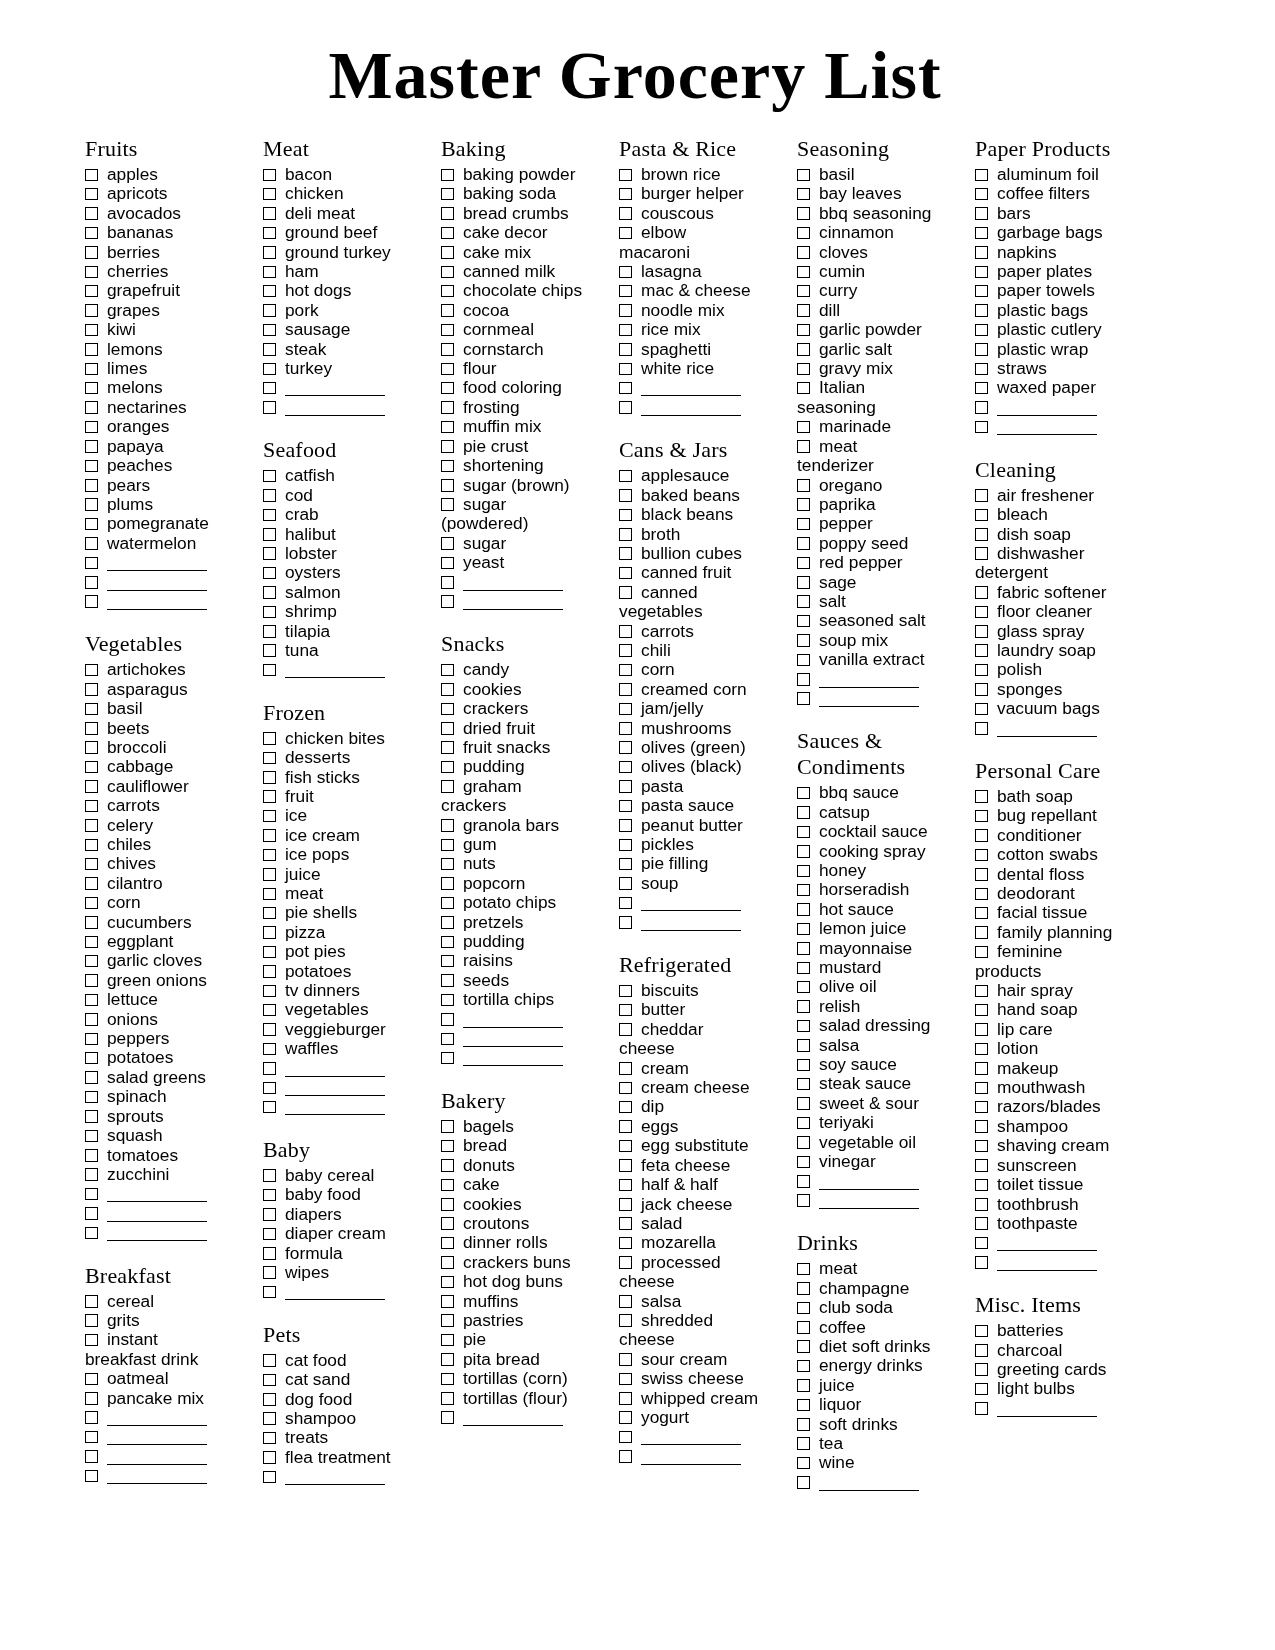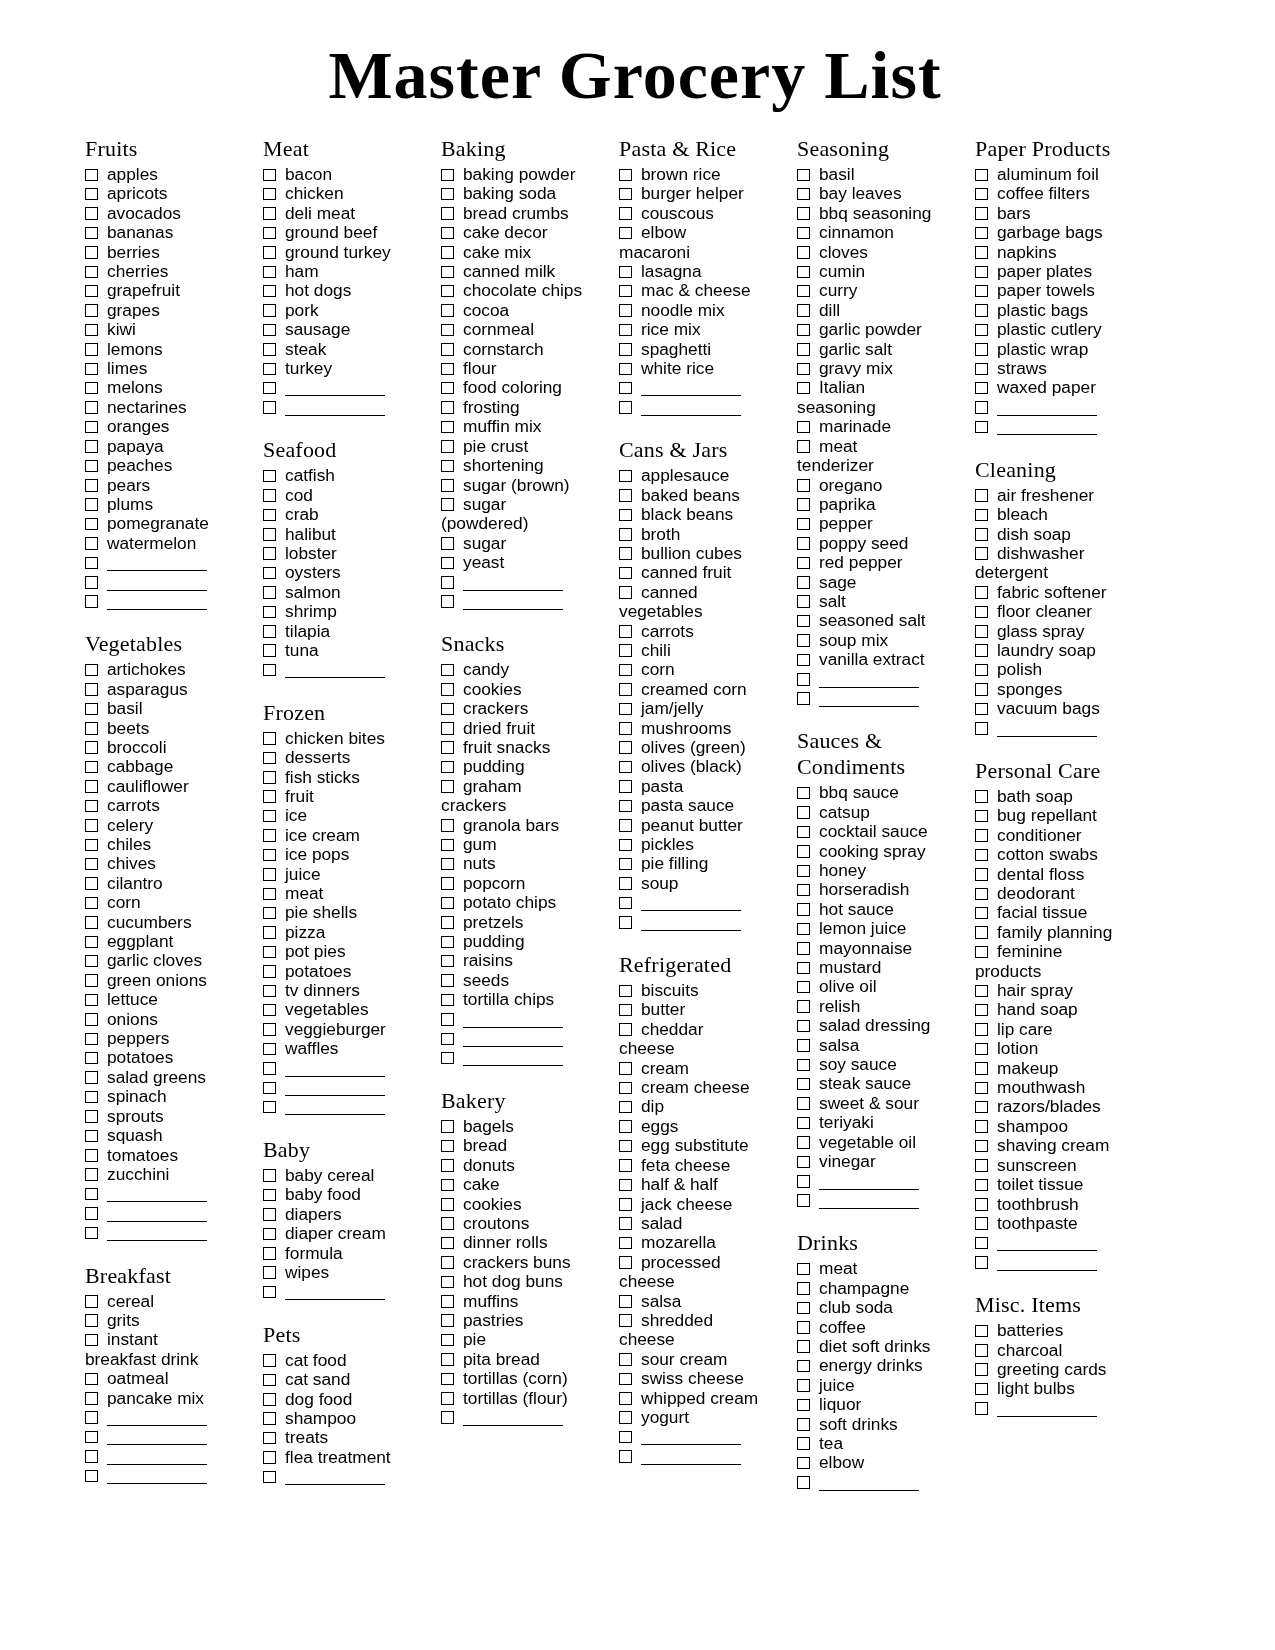--- a/index.html
+++ b/index.html
@@ -401,21 +401,21 @@
           <div class="item"><span class="checkbox"></span><span class="label">meat</span></div>
           <div class="item"><span class="checkbox"></span><span class="label">champagne</span></div>
           <div class="item"><span class="checkbox"></span><span class="label">club soda</span></div>
           <div class="item"><span class="checkbox"></span><span class="label">coffee</span></div>
           <div class="item"><span class="checkbox"></span><span class="label">diet soft drinks</span></div>
           <div class="item"><span class="checkbox"></span><span class="label">energy drinks</span></div>
           <div class="item"><span class="checkbox"></span><span class="label">juice</span></div>
           <div class="item"><span class="checkbox"></span><span class="label">liquor</span></div>
           <div class="item"><span class="checkbox"></span><span class="label">soft drinks</span></div>
           <div class="item"><span class="checkbox"></span><span class="label">tea</span></div>
-          <div class="item"><span class="checkbox"></span><span class="label">elbow</span></div>
+          <div class="item"><span class="checkbox"></span><span class="label">wine</span></div>
           <div class="item"><span class="checkbox"></span><span class="writein"></span></div>
         </div>
       </div>
       <div class="column">
         <div class="section">
           <h2 class="heading">Paper Products</h2>
           <div class="item"><span class="checkbox"></span><span class="label">aluminum foil</span></div>
           <div class="item"><span class="checkbox"></span><span class="label">coffee filters</span></div>
           <div class="item"><span class="checkbox"></span><span class="label">bars</span></div>
           <div class="item"><span class="checkbox"></span><span class="label">garbage bags</span></div>

